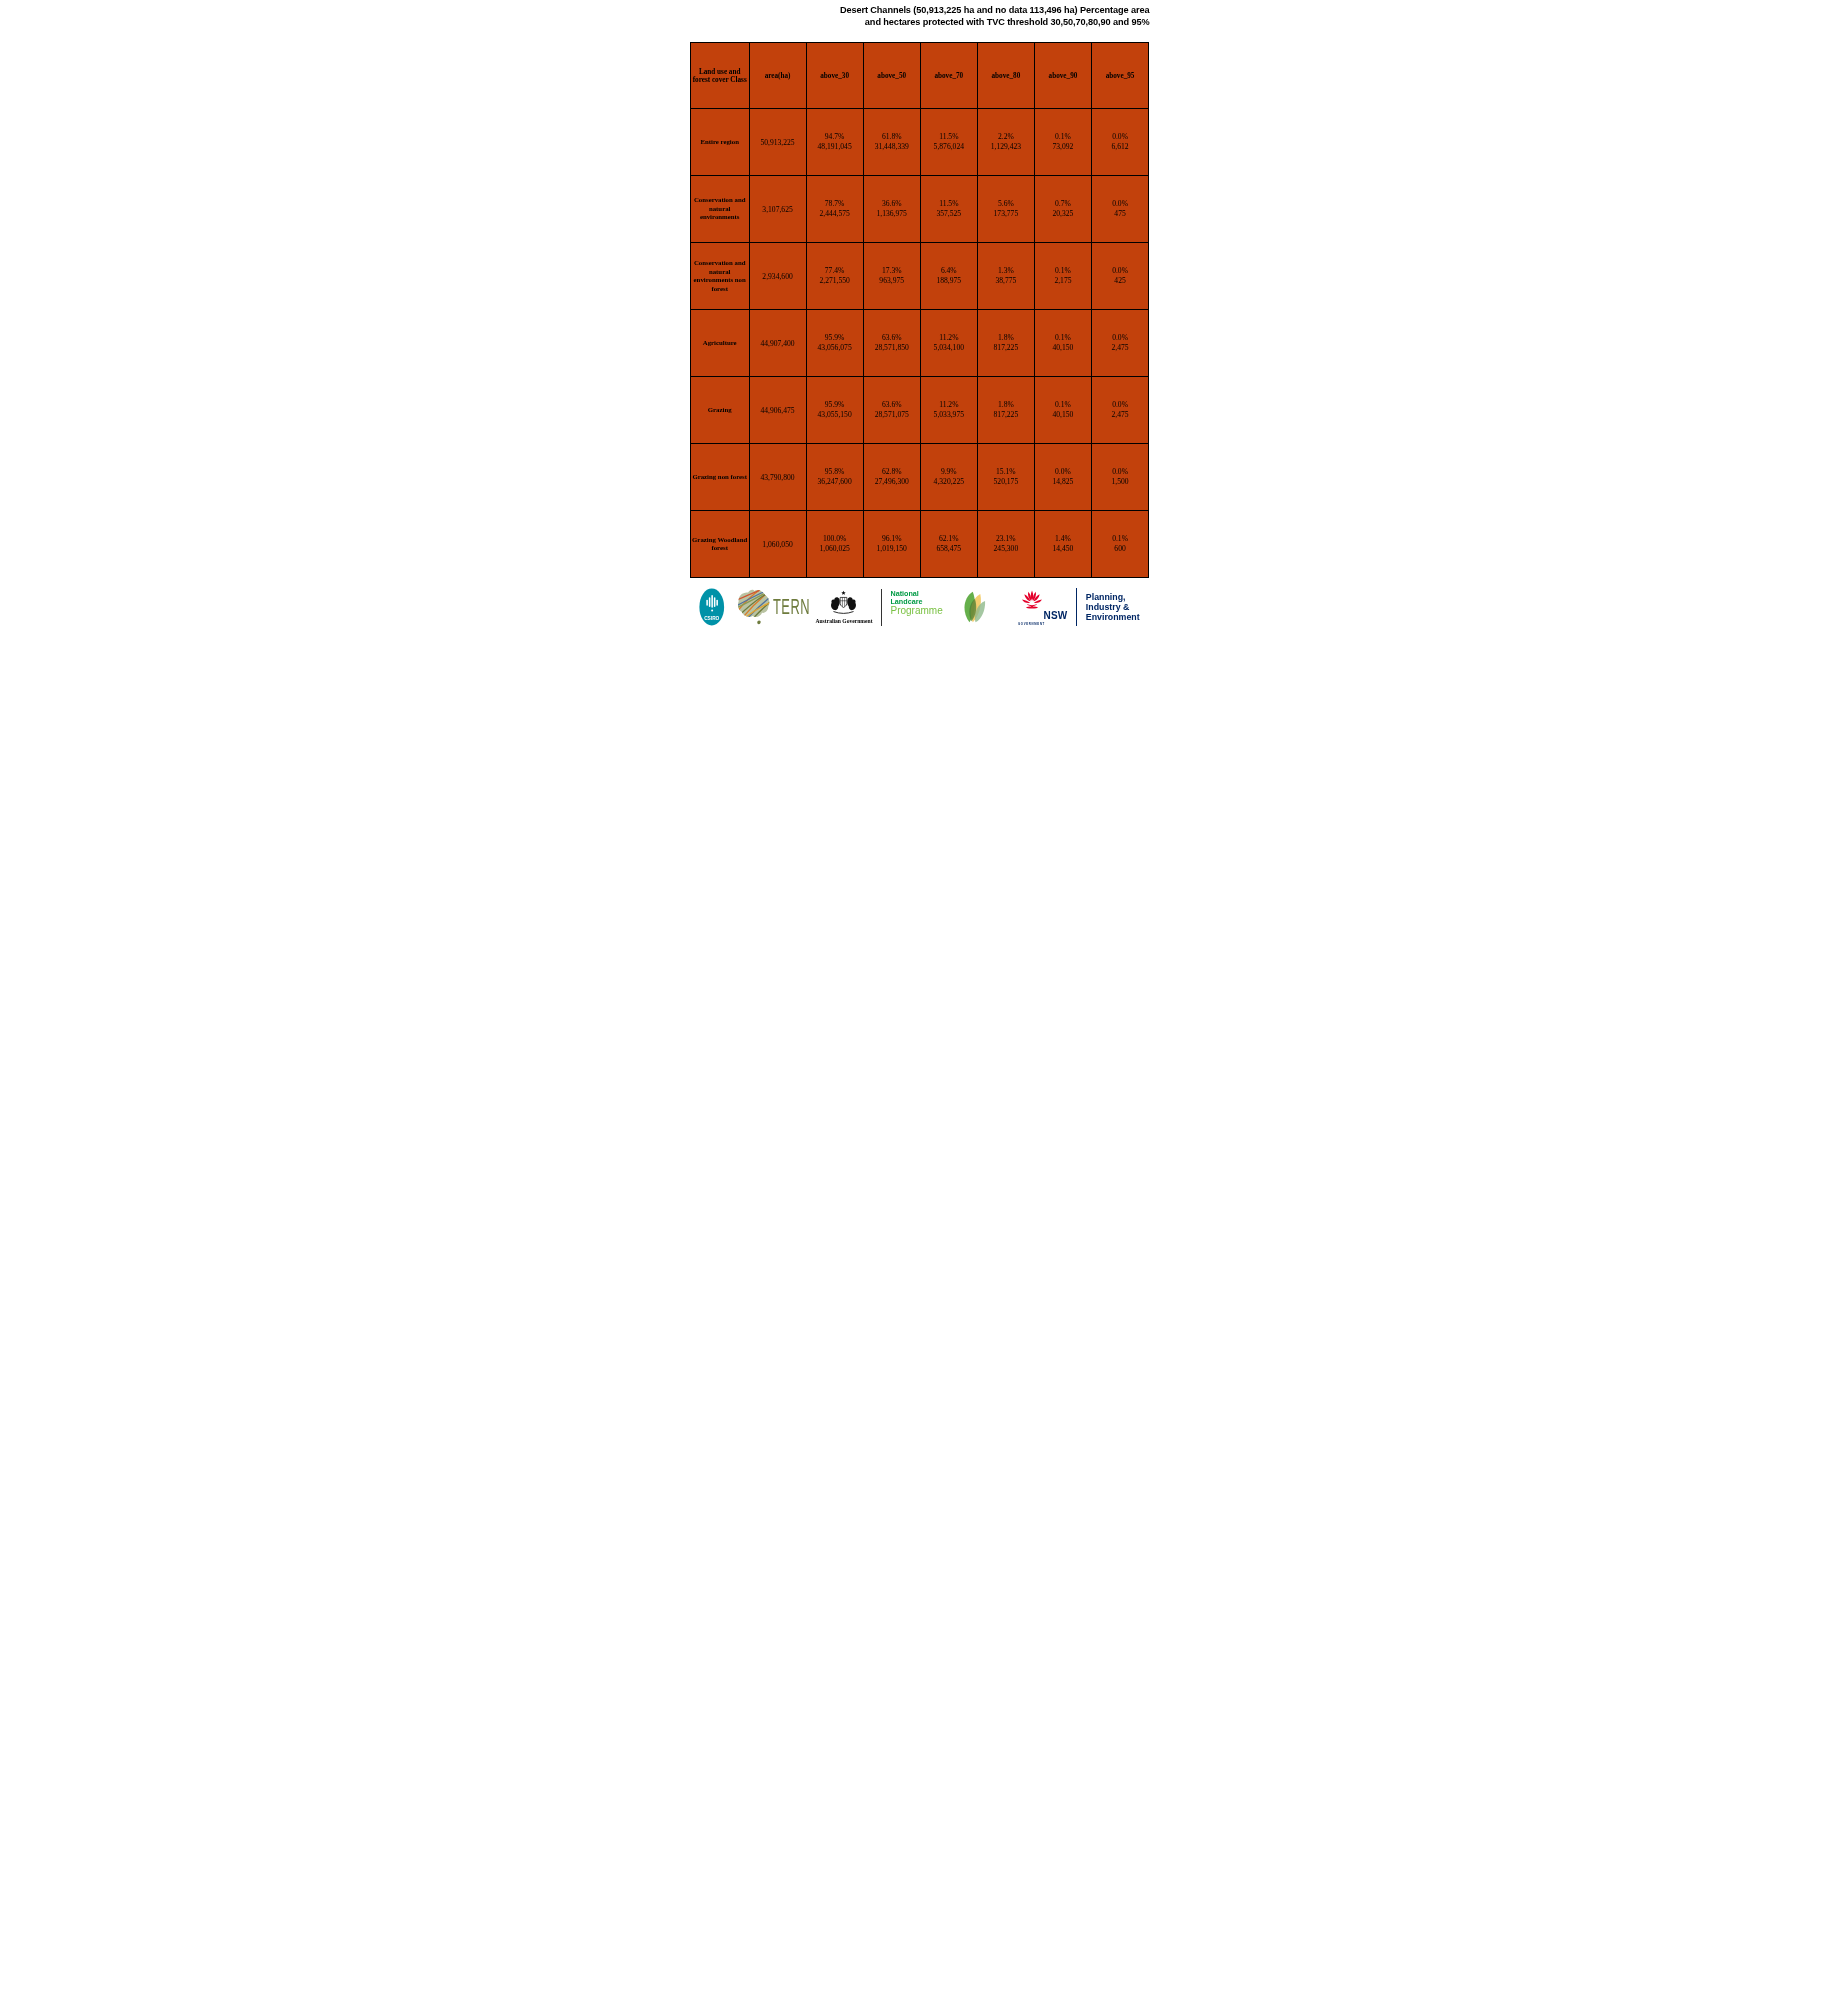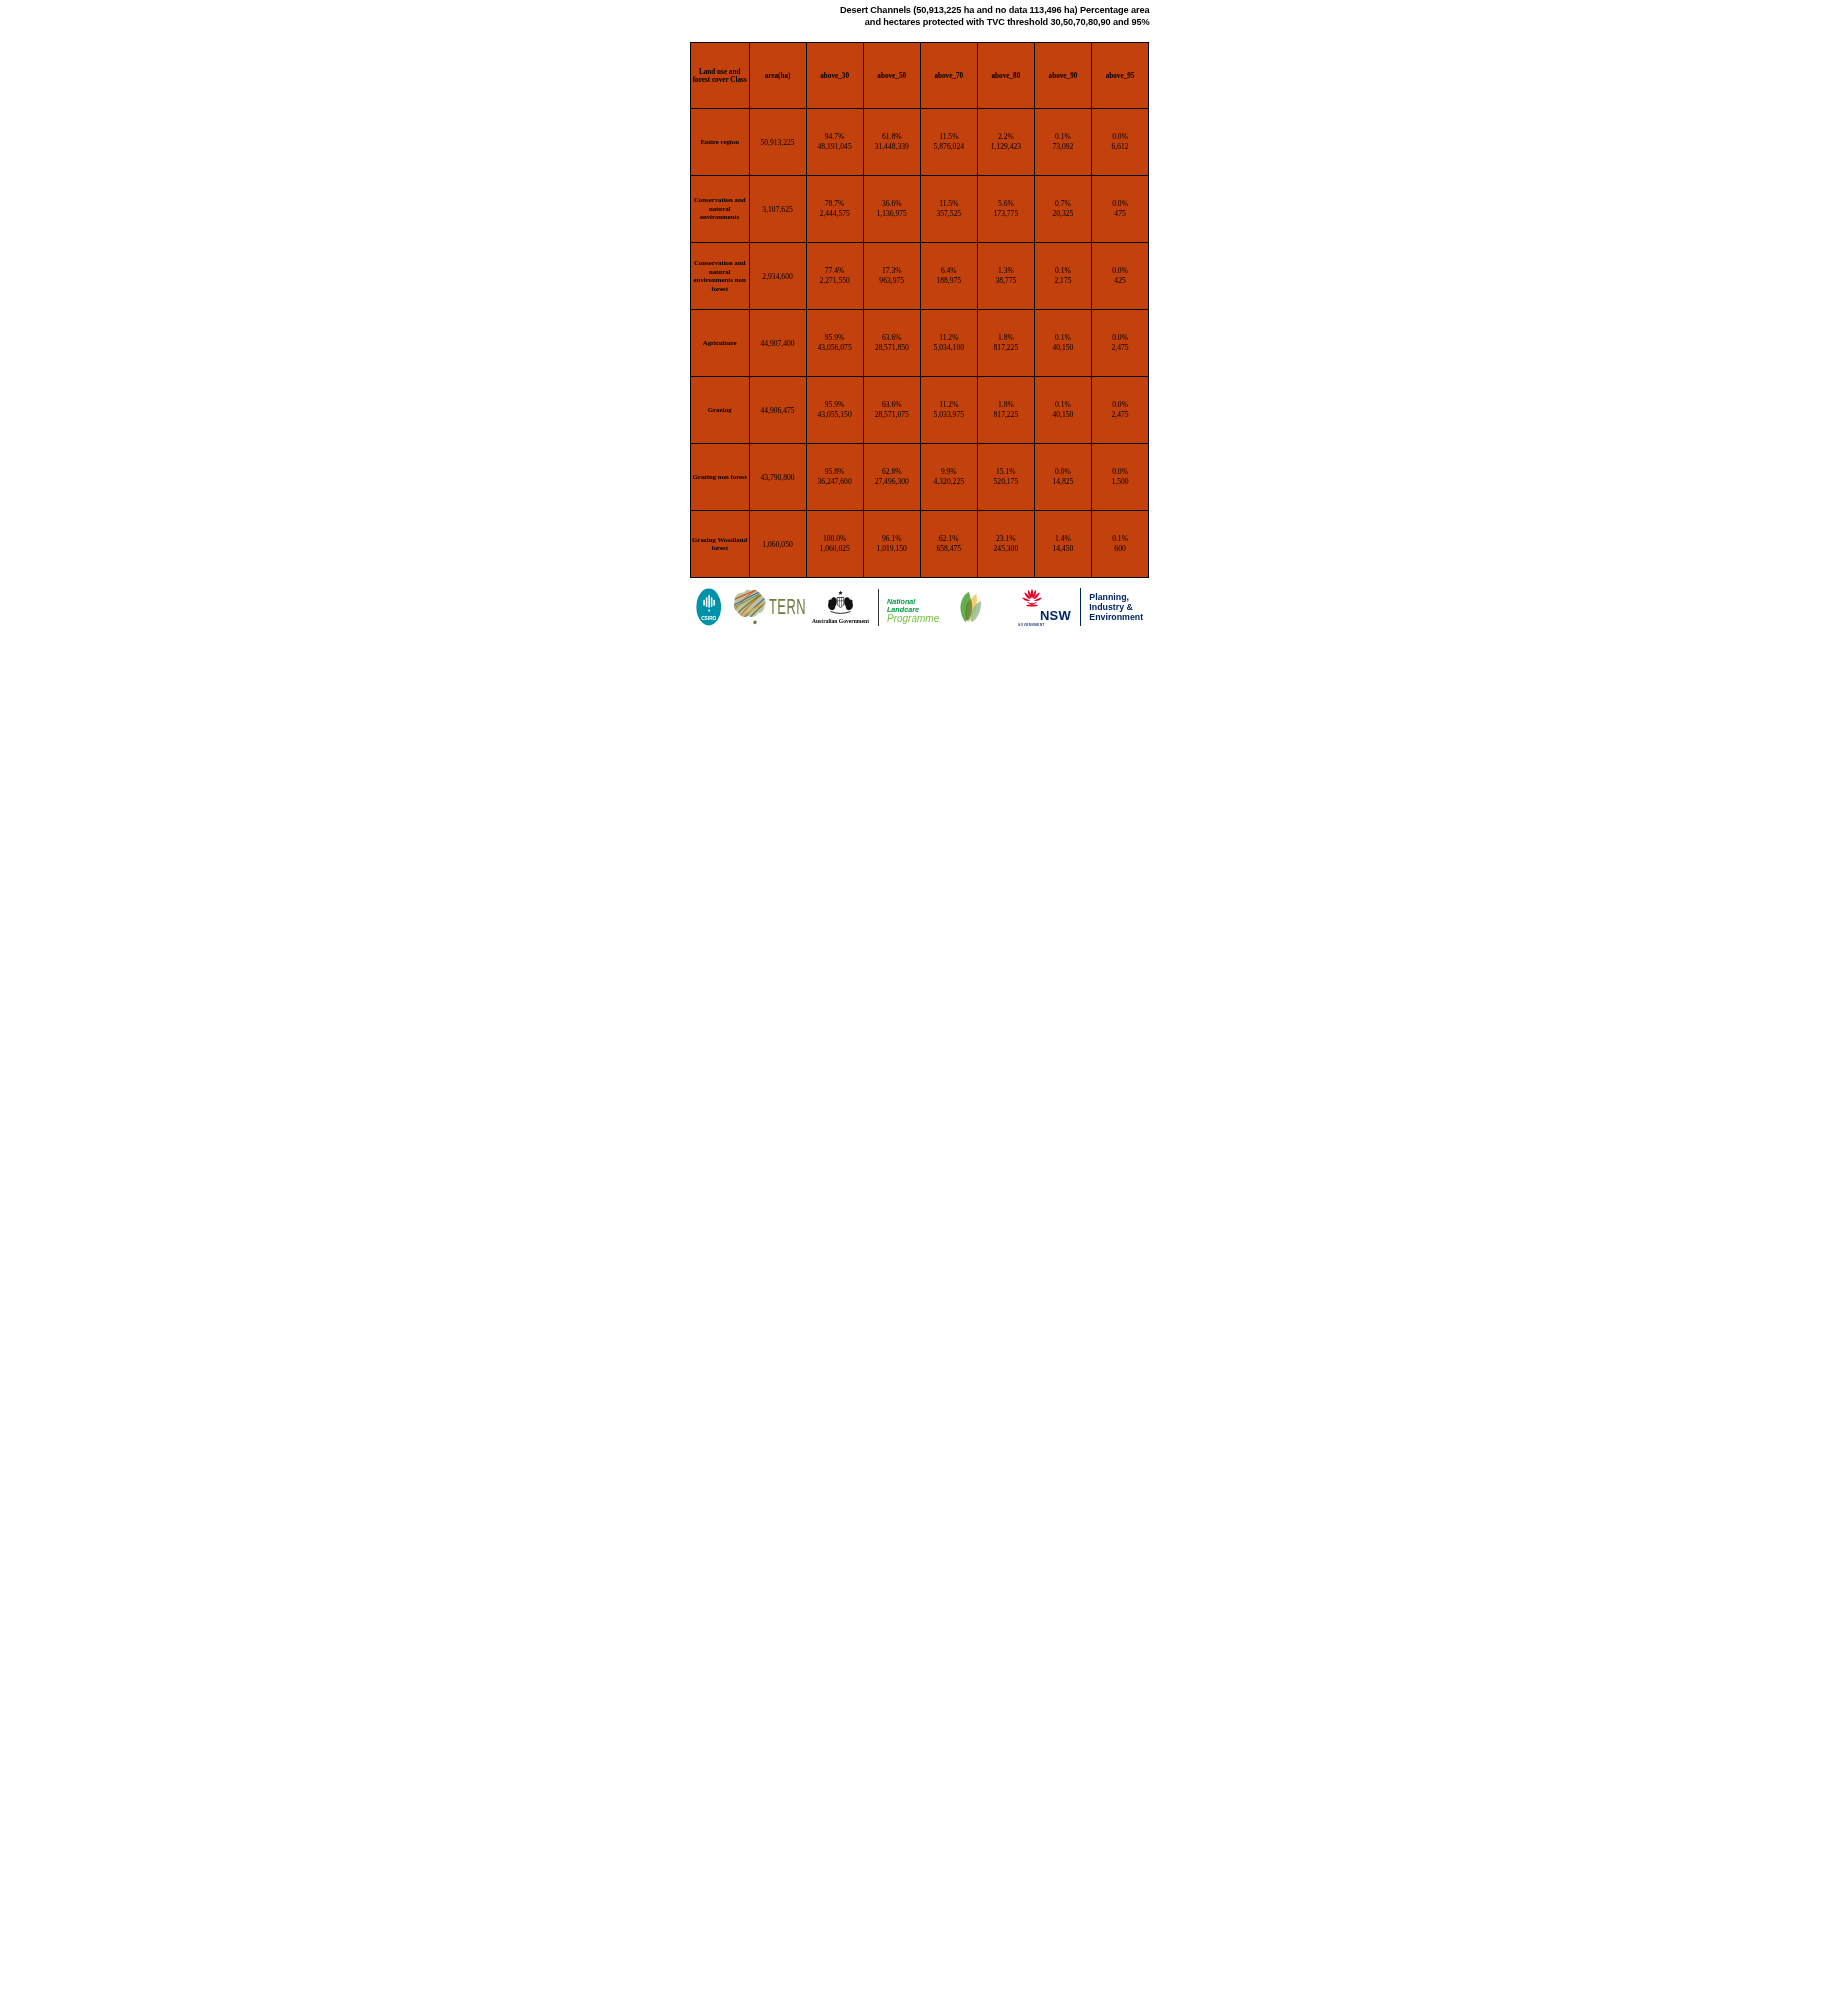--- a/index.html
+++ b/index.html
@@ -26,28 +26,28 @@
   .csiro-svg { width:25.5px; height:38px; display:block; }
   .tern { display:flex; align-items:center; }
   .tern-map { width:39px; height:44px; display:block; }
   .tern-text-wrap { width:34px; overflow:visible; }
   .tern-text { font-size:21.5px; color:#6e7b3d; display:inline-block; transform:scaleX(0.60);
                transform-origin:left center; letter-spacing:0.8px; font-weight:400; white-space:nowrap; }
   .ausgov { display:flex; flex-direction:column; align-items:center; gap:2px; }
   .crest { width:37px; height:26px; display:block; }
   .ausgov-text { font-family:"Liberation Serif", serif; font-weight:bold; font-size:5.6px; white-space:nowrap; }
   .sep1 { width:0.4px; height:37px; background:#333; }
-  .landcare { display:flex; align-items:flex-end; gap:19px;font-style:italic; }
+  .landcare { display:flex; align-items:flex-start; gap:19px; }
   .lc-text { display:flex; flex-direction:column; line-height:1.08; }
   .lc-g1 { color:#009a44; font-weight:bold; font-size:7.2px; }
   .lc-g2 { color:#7ac143; font-weight:normal; font-size:10px; }
   .leaf { width:25px; height:34px; display:block; }
   .nsw { display:flex; flex-direction:column; align-items:center; }
   .waratah { width:24px; height:22.3px; display:block; }
-  .nsw-name { color:#002664; font-weight:bold; font-size:13px; line-height:1.05; letter-spacing:0.2px;margin-left:48px; }
+  .nsw-name { color:#002664; font-weight:bold; font-size:10px; line-height:1.05; letter-spacing:0.2px;margin-left:48px; }
   .nsw-sub { color:#002664; font-size:2.8px; letter-spacing:0.7px; font-weight:bold; margin-top:0.4px; }
   .sep2 { width:0.8px; height:38px; background:#002664; }
   .pi-text { display:flex; flex-direction:column; color:#002664; font-weight:bold;
              font-size:8.8px; line-height:1.16; }
 </style>
 </head>
 <body>
 
 <div class="page">
 

